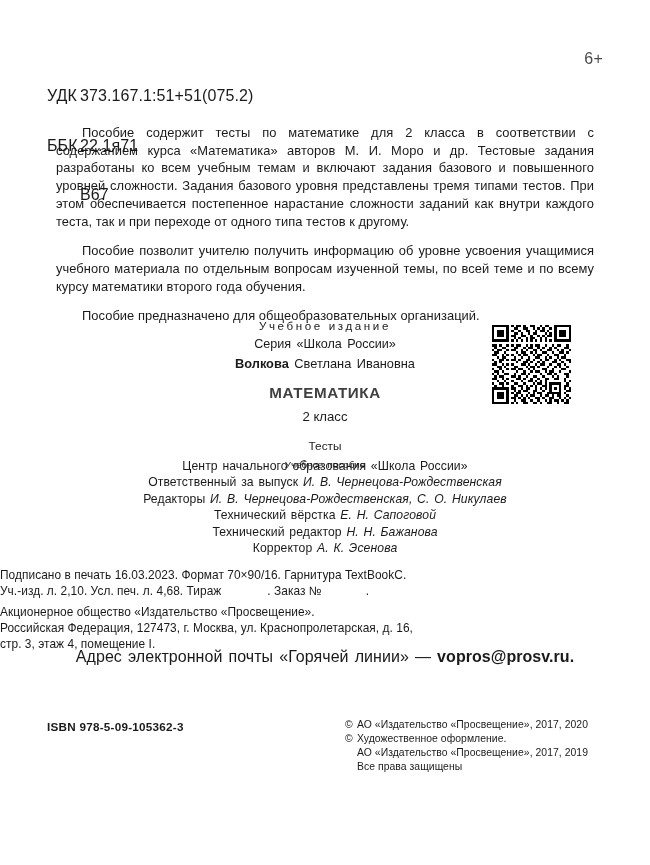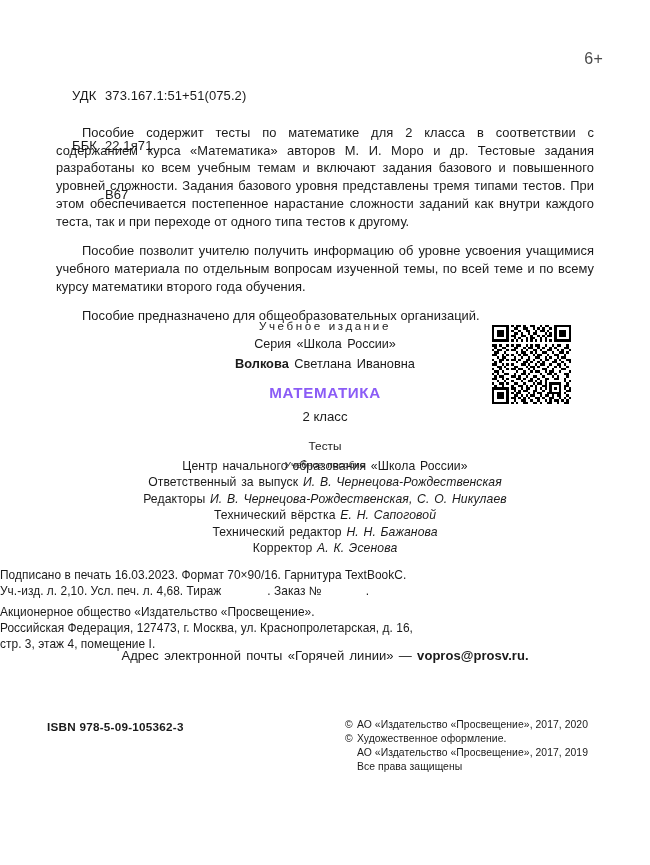--- a/index.html
+++ b/index.html
@@ -21,25 +21,24 @@
   .page {
     position: absolute;
     inset: 0;
   }
 
   
   .codes {
     position: absolute;
     left: 47px;
     top: 55px;
-    font-size: 13px;
+    font-size: 16px;
     line-height: 16.5px;
     letter-spacing: 0.1px;
     white-space: pre;
-    margin-left: 25px;
   }
   .codes .row {
     display: block;
   }
   .codes .lbl {
     display: inline-block;
     width: 33px;
   }
   .codes .indent {
     padding-left: 33px;
@@ -186,21 +185,21 @@
   .publisher .ln {
     display: block;
   }
 
   .hotline {
     position: absolute;
     left: 0;
     right: 0;
     top: 648px;
     text-align: center;
-    font-size: 13px;
+    font-size: 16px;
     letter-spacing: 0.05px;
     word-spacing: 1.6px;
   }
   .hotline b {
     font-weight: bold;
   }
 
   
   .isbn {
     position: absolute;
@@ -266,21 +265,21 @@
   <div class="annotation">
     <p>Пособие содержит тесты по математике для 2 класса в соответствии с содержанием курса «Математика» авторов М. И. Моро и др. Тестовые задания разработаны ко всем учебным темам и включают задания базового и повышенного уровней сложности. Задания базового уровня представлены тремя типами тестов. При этом обеспечивается постепенное нарастание сложности заданий как внутри каждого теста, так и при переходе от одного типа тестов к другому.</p>
     <p>Пособие позволит учителю получить информацию об уровне усвоения учащимися учебного материала по отдельным вопросам изученной темы, по всей теме и по всему курсу математики второго года обучения.</p>
     <p>Пособие предназначено для общеобразовательных организаций.</p>
   </div>
 
   <div class="imprint">
     <div class="edition-type">Учебное издание</div>
     <div class="series">Серия «Школа России»</div>
     <div class="author"><b>Волкова</b> <span>Светлана Ивановна</span></div>
-    <div class="title" style="color: #8b5cf6;">МАТЕМАТИКА</div>
+    <div class="title" style="color: #404040;">МАТЕМАТИКА</div>
     <div class="grade">2 класс</div>
     <div class="kind">Тесты</div>
     <div class="subkind">Учебное пособие</div>
   </div>
 
   <div class="qr-wrap">
     <svg viewBox="0 0 33 33" xmlns="http://www.w3.org/2000/svg" role="img">
       <rect x="0" y="0" width="33" height="33" fill="#ffffff"></rect>
       <g fill="#000000">
 

